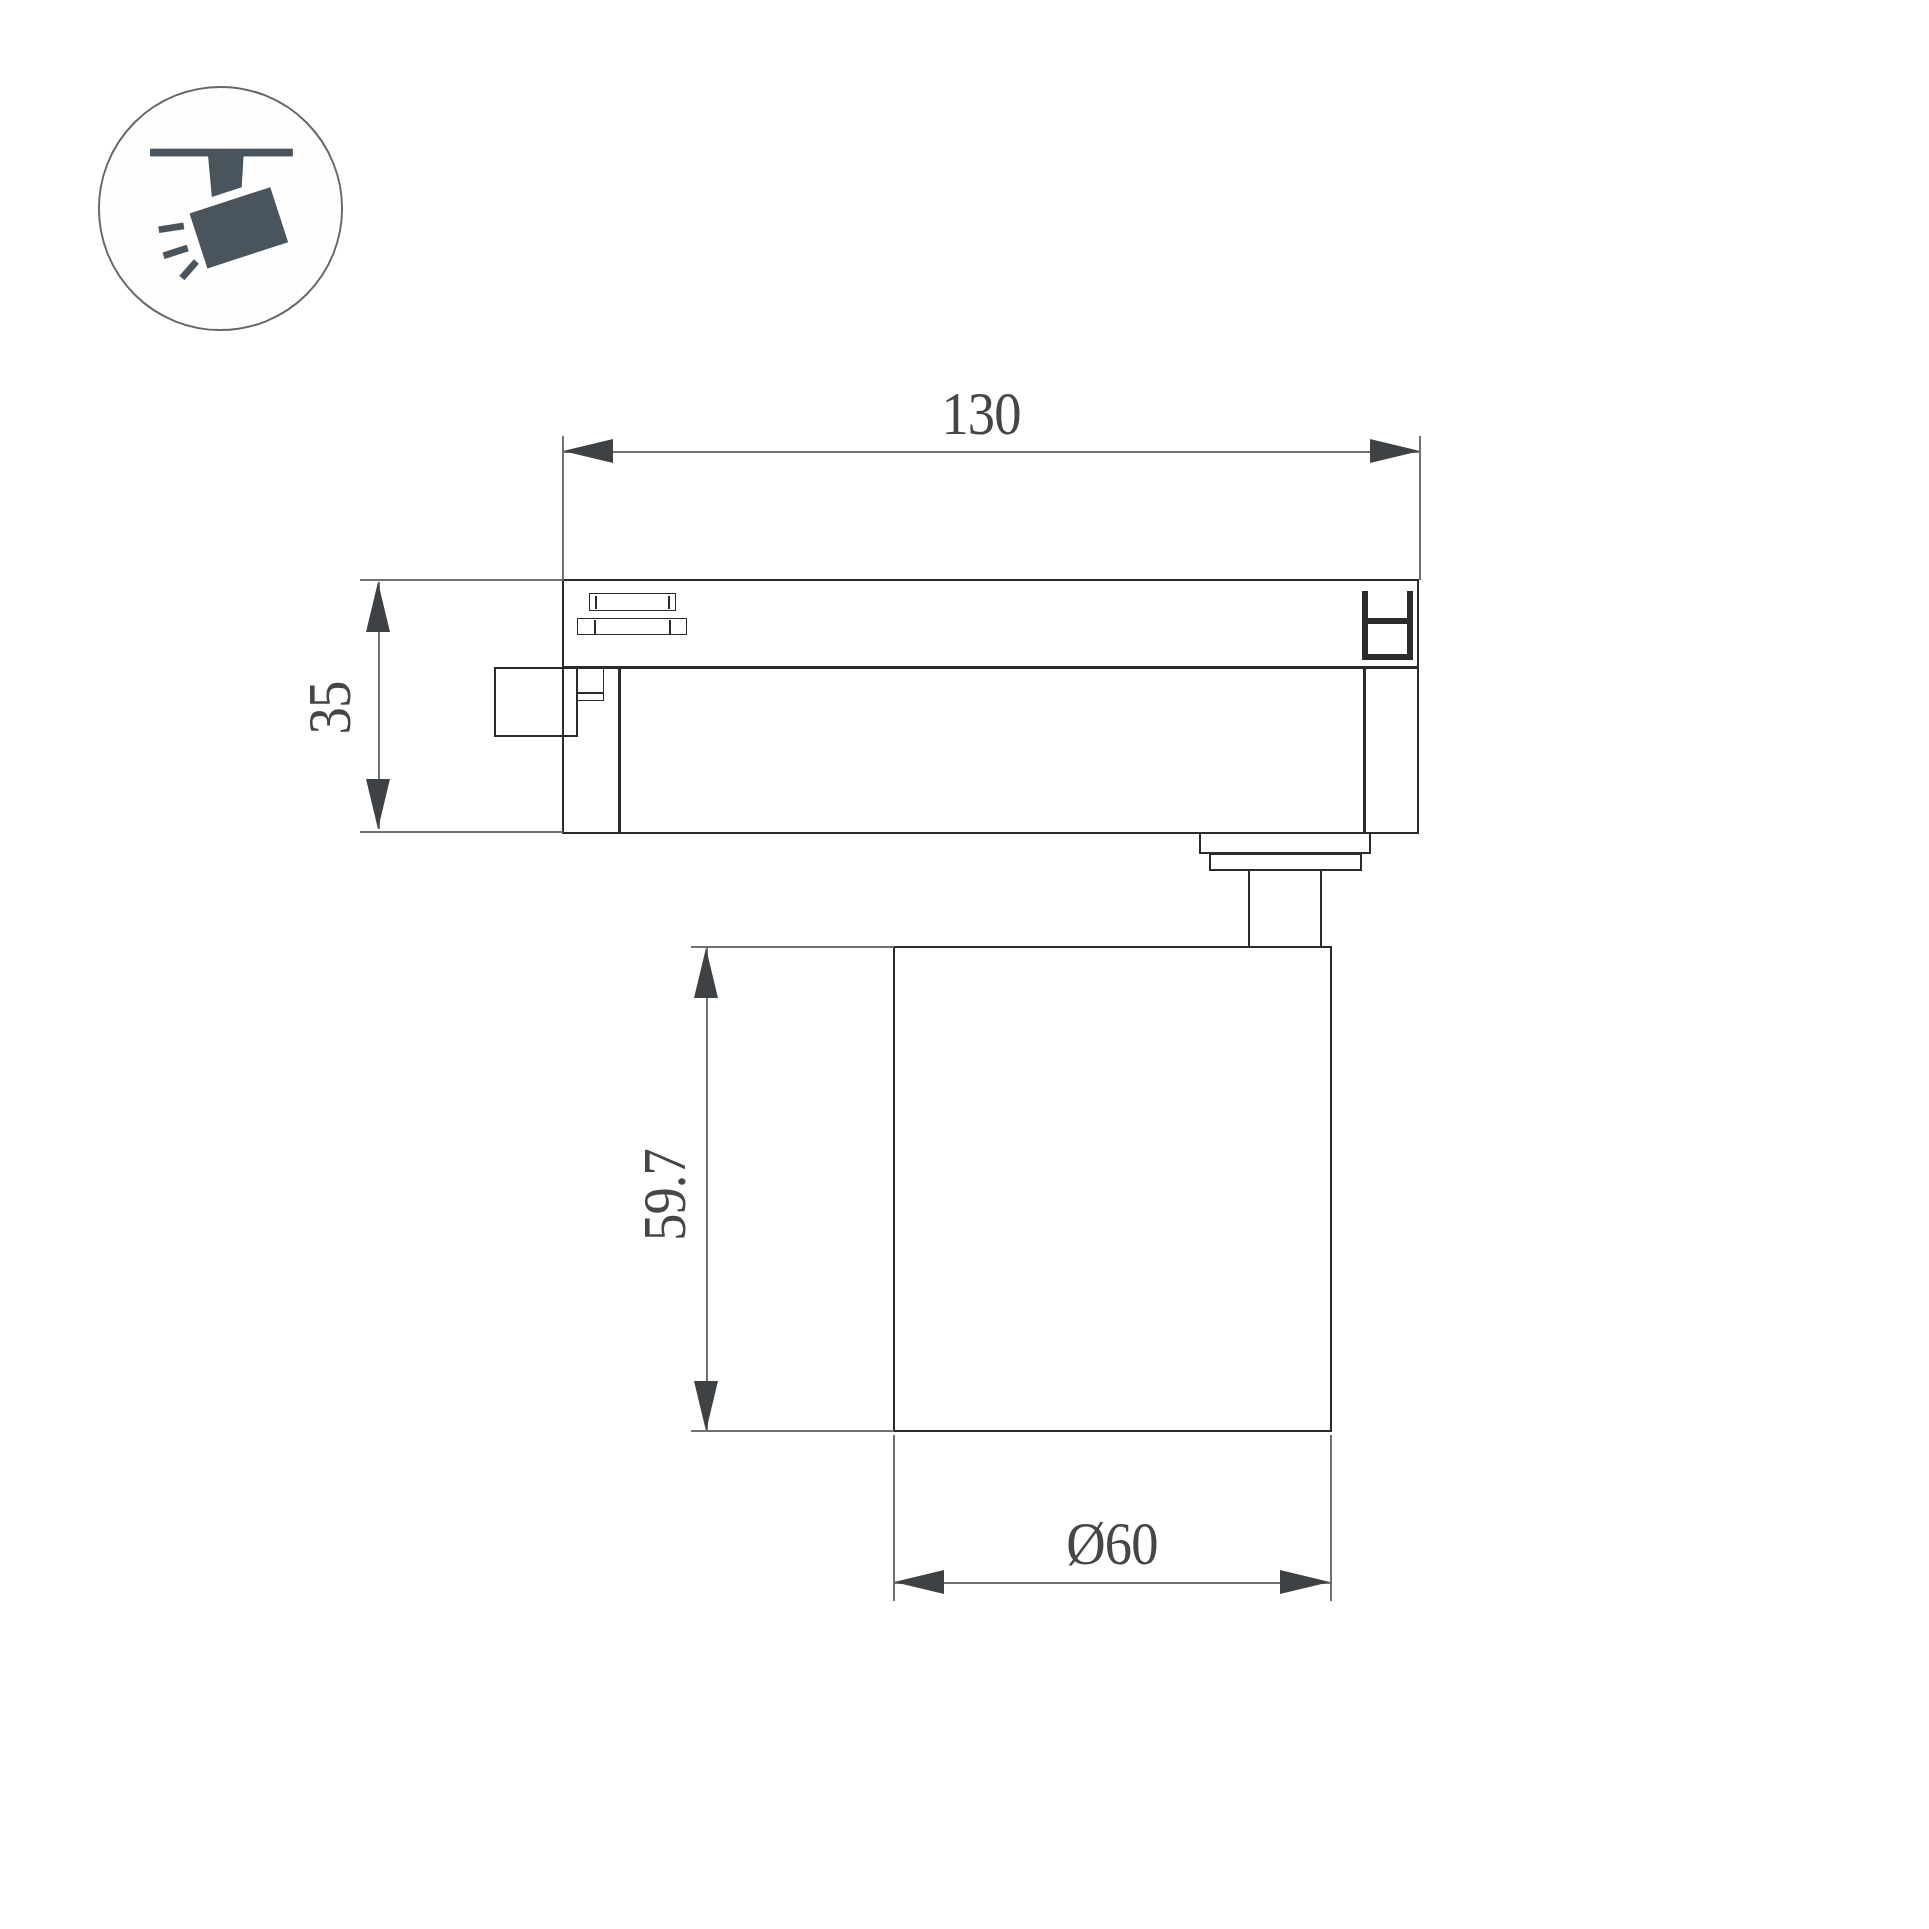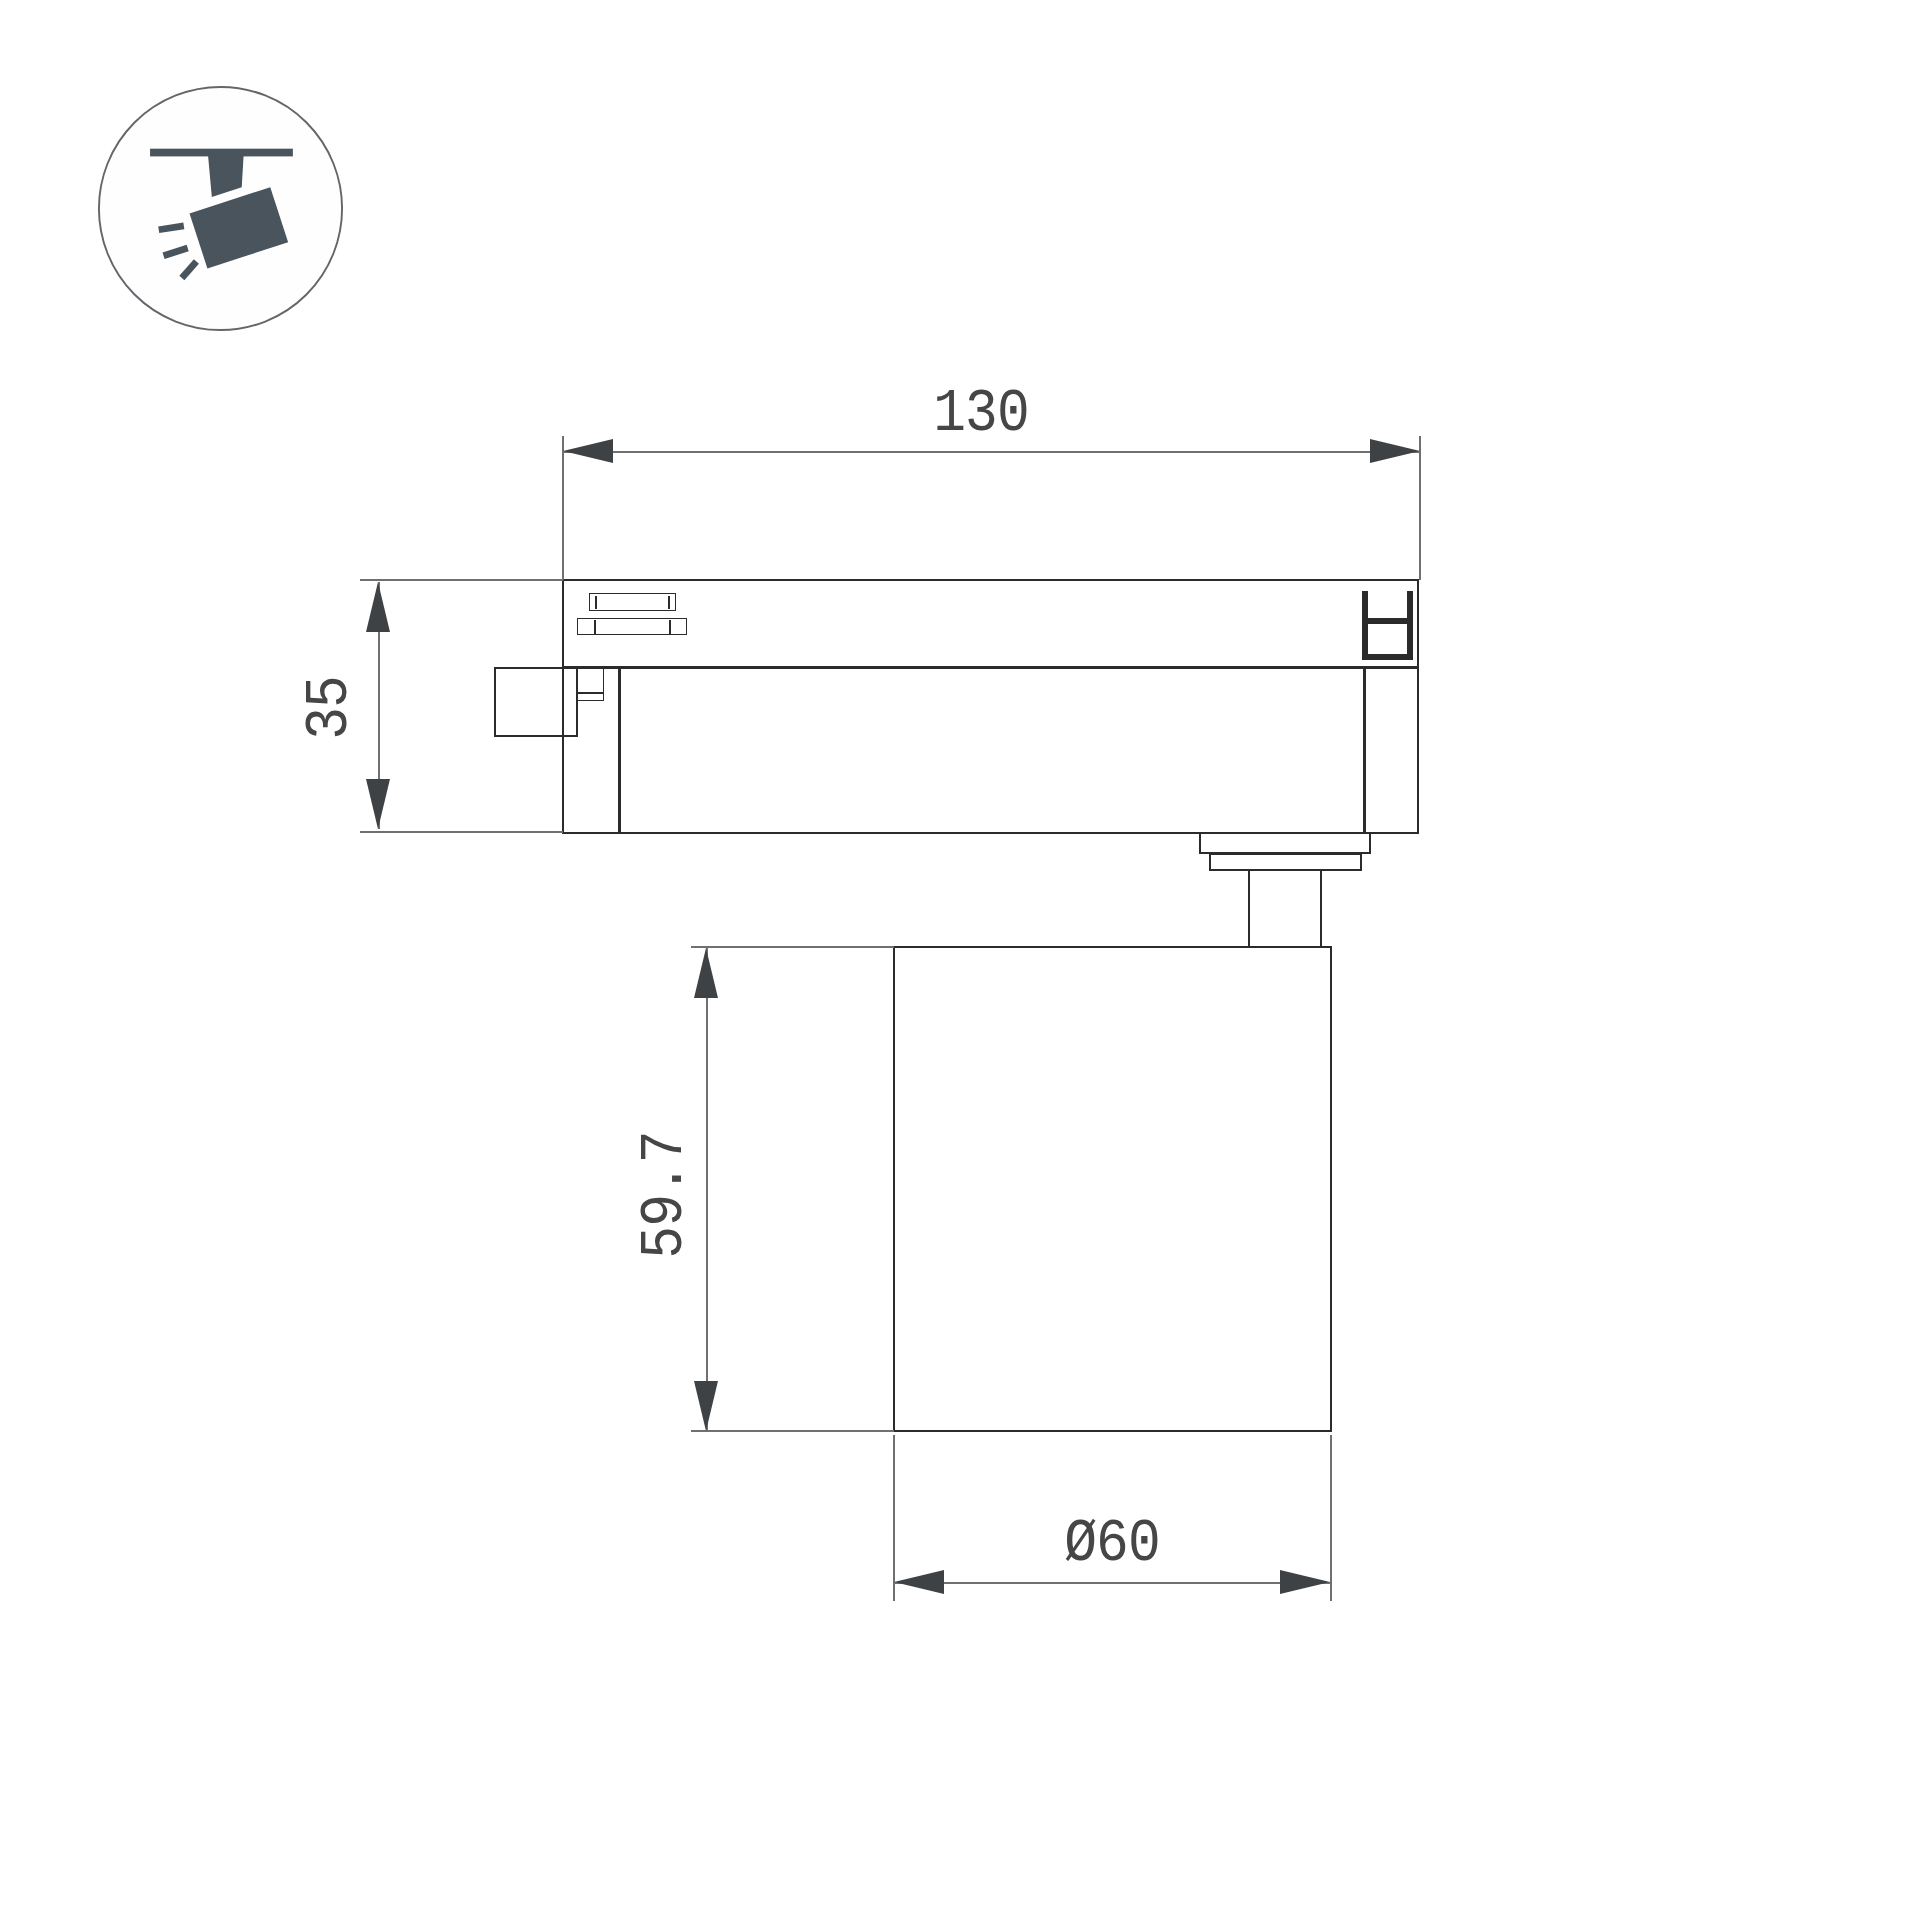--- a/index.html
+++ b/index.html
@@ -1,17 +1,17 @@
 <!DOCTYPE html>
 <html><head>
 <meta charset="utf-8">
 <style>
   html,body{margin:0;padding:0;background:#fff;}
   .canvas{position:relative;width:1929px;height:1929px;background:#ffffff;overflow:hidden;
-          font-family:Liberation Mono, monospace;}
+          font-family:Liberation Serif, serif;}
   
   .l{position:absolute;background:#2b2b2b;}
   
   .t{position:absolute;background:#707070;}
   
   .box{position:absolute;border:2.9px solid #2b2b2b;box-sizing:border-box;background:#ffffff;}
   .box.clear{background:transparent;}
   .box.b2{border-width:1.9px;}
   
   .ar{position:absolute;width:0;height:0;}

